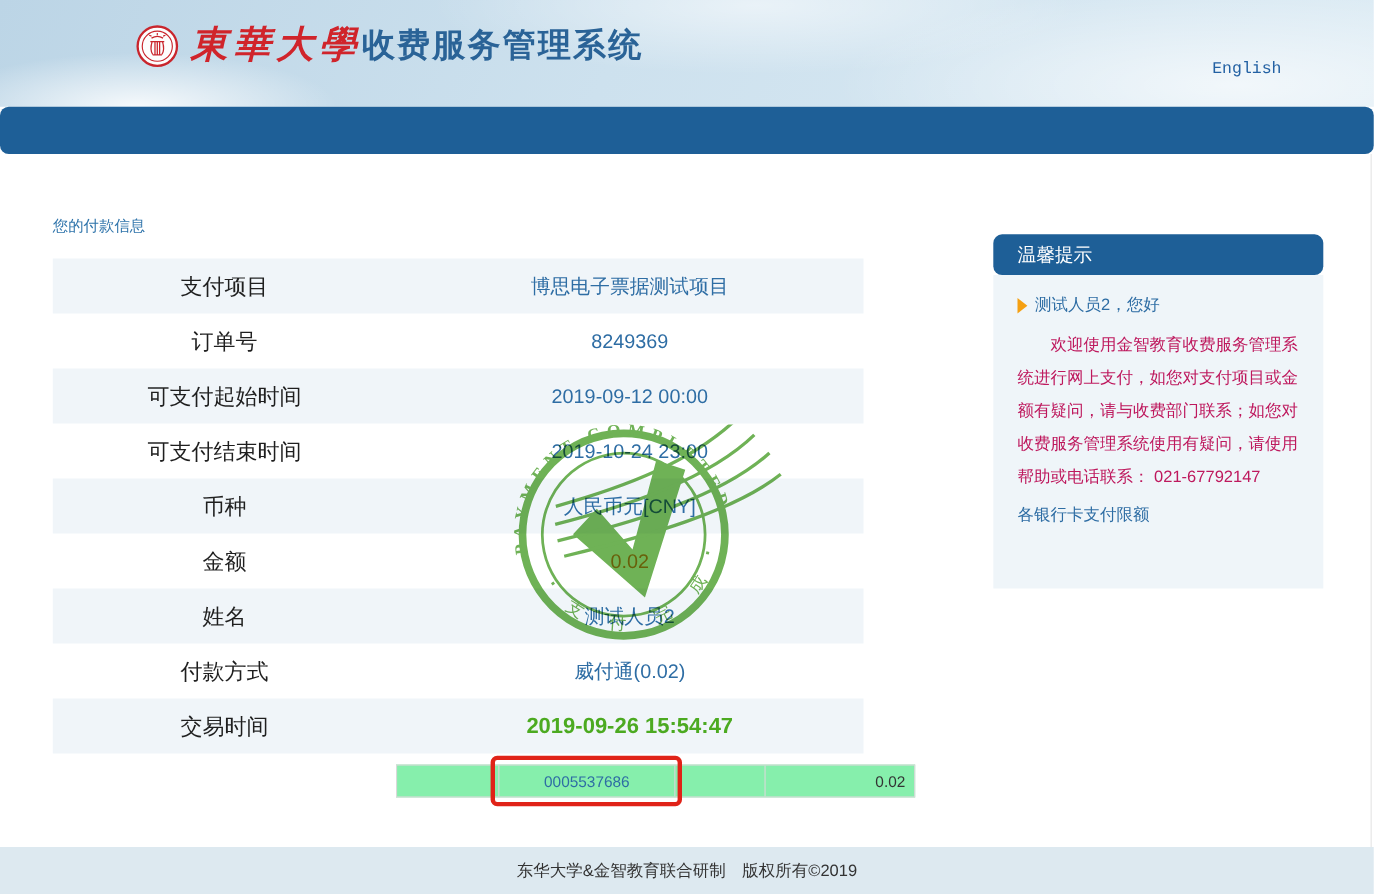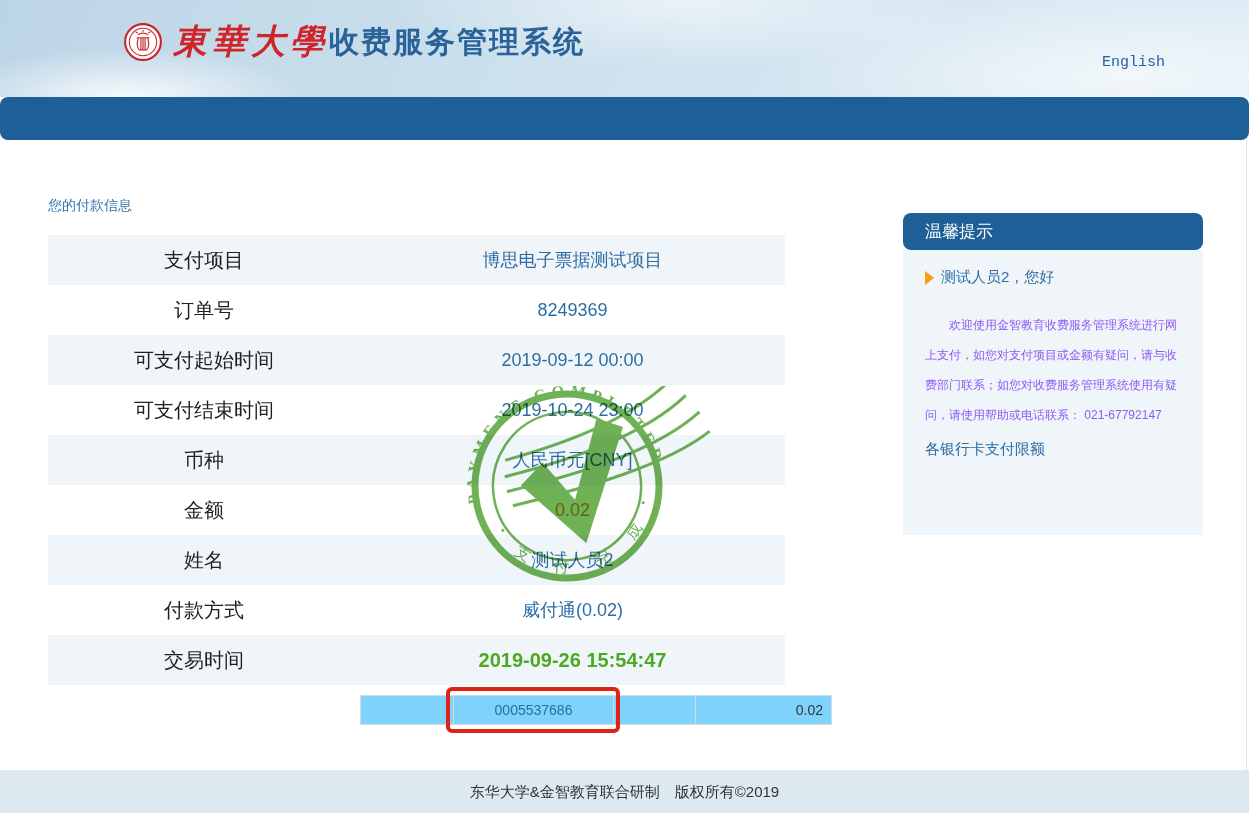--- a/index.html
+++ b/index.html
@@ -40,21 +40,21 @@
   .pay-row.alt { background:#f0f5f9; }
   .pay-label { width:312px; text-align:center; font-size:20px; color:#1f1f1f; }
   .pay-value { flex:1; text-align:center; font-size:18px; }
   .val-blue { color:#2e6da4; }
   .val-orange { color:#ef8a1c; }
   .val-green { color:#4caa21; font-weight:bold; font-size:20px; }
 
   
   .receipt-table {
     position:absolute; left:312px; top:10px; height:30px; width:472px;
-    display:flex; background:#7dd3fc; border:1px solid #d9d9d9;
+    display:flex; background:#86efac; border:1px solid #d9d9d9;
   }
   .receipt-cell { height:28px; line-height:28px; font-size:14px; border-right:1px solid #d9d9d9; }
   .receipt-cell:last-child { border-right:none; }
   .rc1 { width:93px; }
   .rc2 { width:160px; text-align:center; color:#2e6da4; cursor:pointer; }
   .rc3 { width:82px; }
   .rc4 { width:135px; text-align:right; padding-right:8px; color:#333; }
   .red-annotation {
     position:absolute; left:398px; top:2px; width:174px; height:46px;
     border:4px solid #e02318; border-radius:6px; pointer-events:none;
@@ -64,24 +64,24 @@
   .stamp { position:absolute; left:462px; top:386px; width:270px; height:205px;
            opacity:.85; mix-blend-mode:multiply; pointer-events:none; z-index:5; }
 
   
   .sidebar { position:absolute; left:903px; top:213px; width:300px; }
   .sidebar-header {
     height:37px; line-height:37px; background:#1e5f97; color:#fff;
     font-size:17px; padding-left:22px; border-radius:8px;
   }
   .sidebar-body { background:#eff5f9; padding:18px 20px 24px 22px; min-height:285px; }
-  .greeting { display:flex; align-items:center; margin-bottom:23px; }
+  .greeting { display:flex; align-items:center; margin-bottom:12px; }
   .tri-icon { width:0; height:0; border-left:9px solid #f5a012; border-top:7px solid transparent; border-bottom:7px solid transparent; margin-right:7px; }
   .greeting-text { color:#2e6da4; font-size:15px; }
-  .tips-text { color:#8b5cf6; font-size:12px; line-height:30px; text-indent:2em; }
+  .tips-text { color:#be185d; font-size:15px; line-height:30px; text-indent:2em; }
   .limit-link { display:inline-block; margin-top:10px; color:#2e6da4; font-size:15px; text-decoration:none; cursor:pointer; }
 
   .right-edge-line { position:absolute; right:2px; top:140px; height:630px; width:1px; background:#e4e4e4; }
 
   
   .footer {
     position:absolute; left:0; top:770px; width:1249px; height:43px;
     background:#dde9f0; text-align:center; line-height:43px; font-size:15px; color:#333;
   }
 </style>

